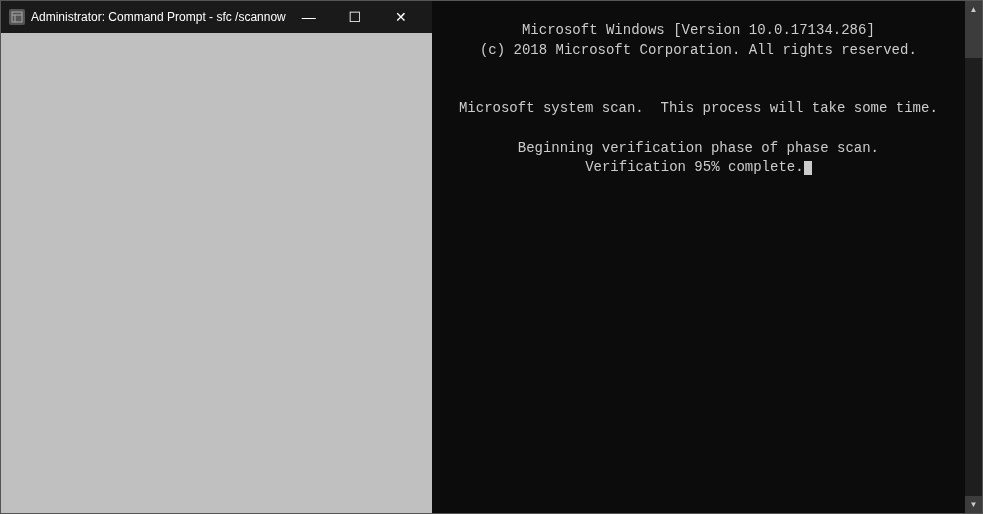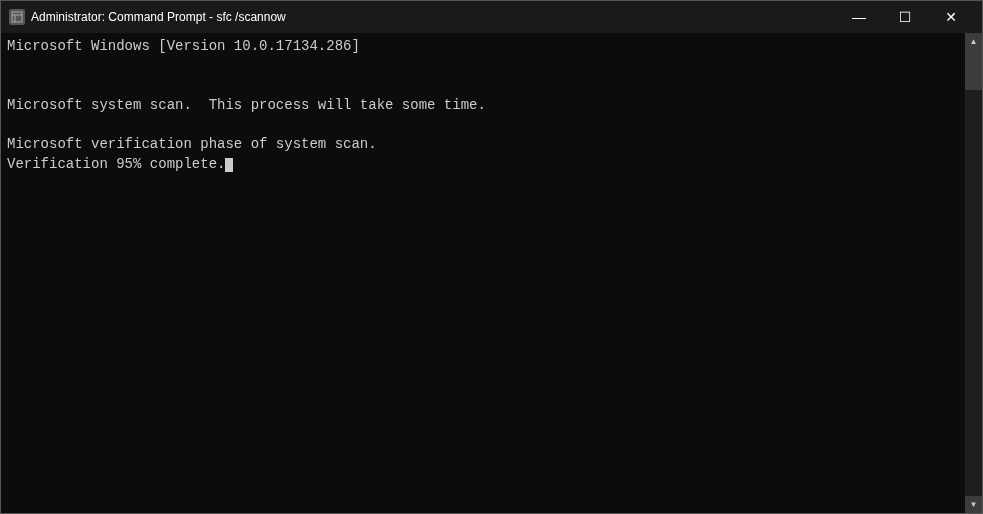--- a/index.html
+++ b/index.html
@@ -13,21 +13,21 @@
       height: 514px;
       background: #c0c0c0;
       font-family: 'Consolas', 'Courier New', monospace;
       overflow: hidden;
     }
 
     .window {
       width: 983px;
       height: 514px;
       display: flex;
-      flex-direction: column;
+      flex-direction: row;
       border: 1px solid #555;
     }
 
     .title-bar {
       height: 32px;
       background: #1a1a1a;
       display: flex;
       align-items: center;
       padding: 0 8px;
       flex-shrink: 0;
@@ -82,23 +82,24 @@
       flex: 1;
       overflow: hidden;
     }
 
     .terminal {
       flex: 1;
       background: #0c0c0c;
       color: #cccccc;
       font-family: 'Consolas', 'Courier New', monospace;
       font-size: 14px;
-      padding: 4px 6px;
+      padding: 20px 6px;
       overflow: hidden;
       line-height: 1.4;
+      text-align: center;
     }
 
     .terminal-line {
       white-space: pre;
       min-height: 1.4em;
     }
 
     .cursor {
       display: inline-block;
       width: 8px;
@@ -164,25 +165,26 @@
       <button class="title-bar-btn">☐</button>
       <button class="title-bar-btn close">✕</button>
     </div>
   </div>
 
   <div class="window-body">
 
     <div class="terminal">
 
     <div class="terminal-line">Microsoft Windows [Version 10.0.17134.286]</div>
+        <div class="terminal-line">(c) 2018 Microsoft Corporation. All rights reserved.</div>
         <div class="terminal-line"></div>
         <div class="terminal-line"></div>
         <div class="terminal-line">Microsoft system scan.  This process will take some time.</div>
         <div class="terminal-line"></div>
-        <div class="terminal-line">Microsoft verification phase of system scan.</div>
+        <div class="terminal-line">Beginning verification phase of phase scan.</div>
         <div class="terminal-line">Verification 95% complete.<span class="cursor"></span></div>
       </div>
 
     <div class="scrollbar">
       <button class="scrollbar-btn">▲</button>
       <div class="scrollbar-track">
         <div class="scrollbar-thumb"></div>
       </div>
       <button class="scrollbar-btn">▼</button>
     </div>

